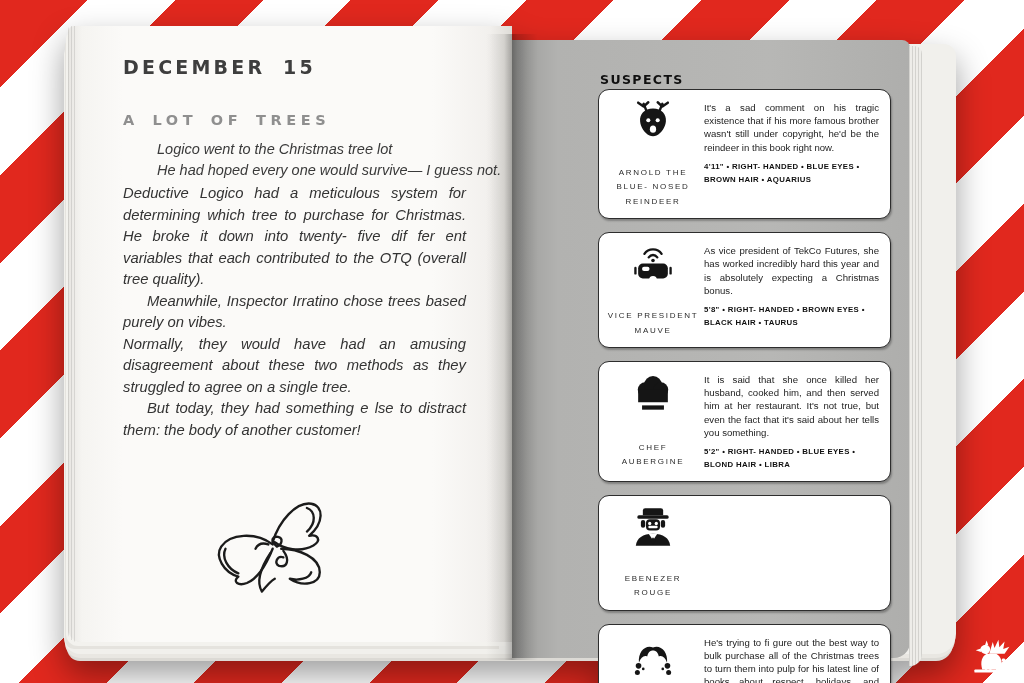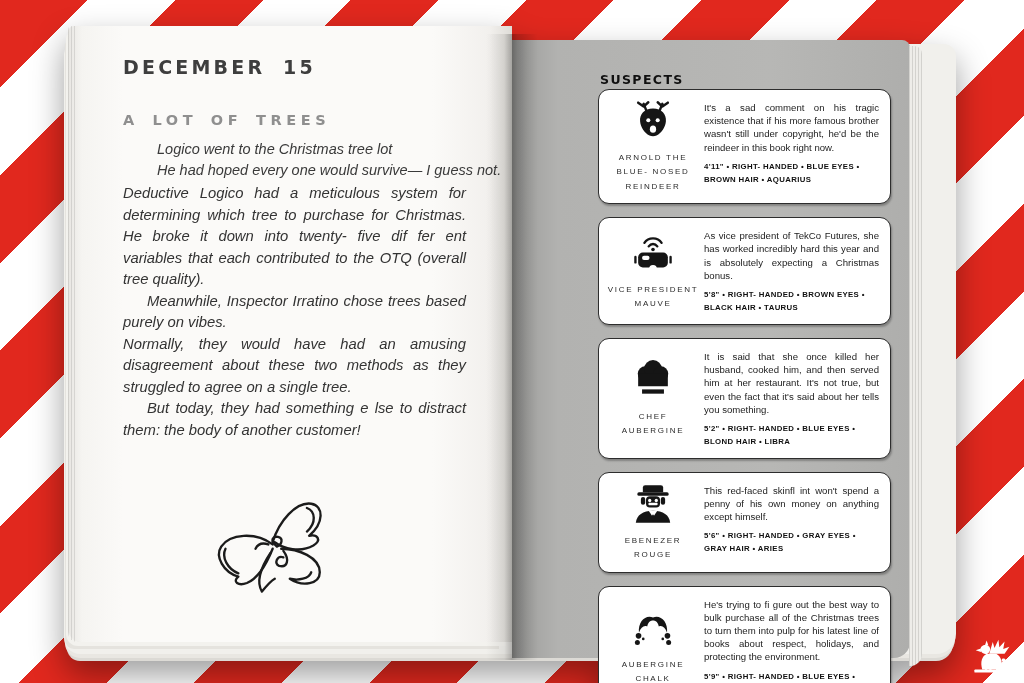--- a/index.html
+++ b/index.html
@@ -52,21 +52,21 @@
   .bow-art { position:absolute; left:140px; top:452px; width:140px; height:120px; }
 
   
   .rp-header { position:absolute; left:88px; top:32px; font-family:"DejaVu Sans",sans-serif;
     font-weight:800; font-size:12.5px; letter-spacing:1.4px; color:#101010; }
   .cards { position:absolute; left:86px; top:49px; width:293px; }
   .card { display:flex; background:#fff; border:1.5px solid #2d2d2d; border-radius:11px;
     margin-bottom:13px; padding:8px 11px 9px 6px;
     box-shadow: 1px 2px 2px rgba(0,0,0,.28); }
   .card-left { flex:0 0 96px; display:flex; flex-direction:column; align-items:center;
-    justify-content:center; gap:7px; }
+    justify-content:center; gap:22px; }
   .suspect-icon { width:50px; height:46px; flex:0 0 auto; }
   .suspect-name { font-size:8px; letter-spacing:1.7px; line-height:1.8; font-weight:500;
     color:#2b2b2b; text-align:center; max-width:92px; }
   .card-right { flex:1; padding:3px 0 0 3px; }
   .suspect-desc { font-size:9.6px; line-height:1.38; color:#1c1c1c; text-align:justify; }
   .suspect-stats { margin-top:7px; font-size:7.8px; font-weight:700; letter-spacing:.35px;
     line-height:1.65; color:#101010; }
 
   .publisher-logo { position:absolute; right:12px; bottom:8px; width:42px; height:40px; }
 </style>
@@ -180,24 +180,20 @@
                 <path d="M10,52 C11,42 19,36.5 32,36.5 C45,36.5 53,42 54,52 Z"></path>
               </g>
               <circle cx="27.8" cy="23.5" r="2.1" fill="#fff"></circle>
               <circle cx="36.2" cy="23.5" r="2.1" fill="#fff"></circle>
               <rect x="26" y="26.5" width="12" height="3" rx="1.5" fill="#fff"></rect>
               <path d="M26.5,36.5 L32,45 L37.5,36.5 Z" fill="#fff"></path>
               <path d="M32,41 L35.4,45.5 L32,50 L28.6,45.5 Z" fill="#151515"></path>
             </svg>
             <div class="suspect-name">EBENEZER ROUGE</div>
           </div>
-          <div class="card-right">
-            <div class="suspect-desc">This red-faced skinfl int won't spend a penny of his own money on anything except himself.</div>
-            <div class="suspect-stats">5'6" • RIGHT- HANDED • GRAY EYES • GRAY HAIR • ARIES</div>
-          </div>
         </div>
 
         <div class="card">
           <div class="card-left">
             <svg class="suspect-icon" viewBox="0 0 64 56">
               <g fill="#151515">
                 <path d="M14,34 C12.5,19 23,10.5 32,14.5 C41,10.5 51.5,19 50,34 C47.5,27 43.5,24 39.5,26 C38.5,20 34.5,17.5 32,18.5 C29.5,17.5 25.5,20 24.5,26 C20.5,24 16.5,27 14,34 Z"></path>
                 <circle cx="13.5" cy="38" r="3.6"></circle>
                 <circle cx="12" cy="46.5" r="3.2"></circle>
                 <circle cx="19.5" cy="42" r="1.7"></circle>

